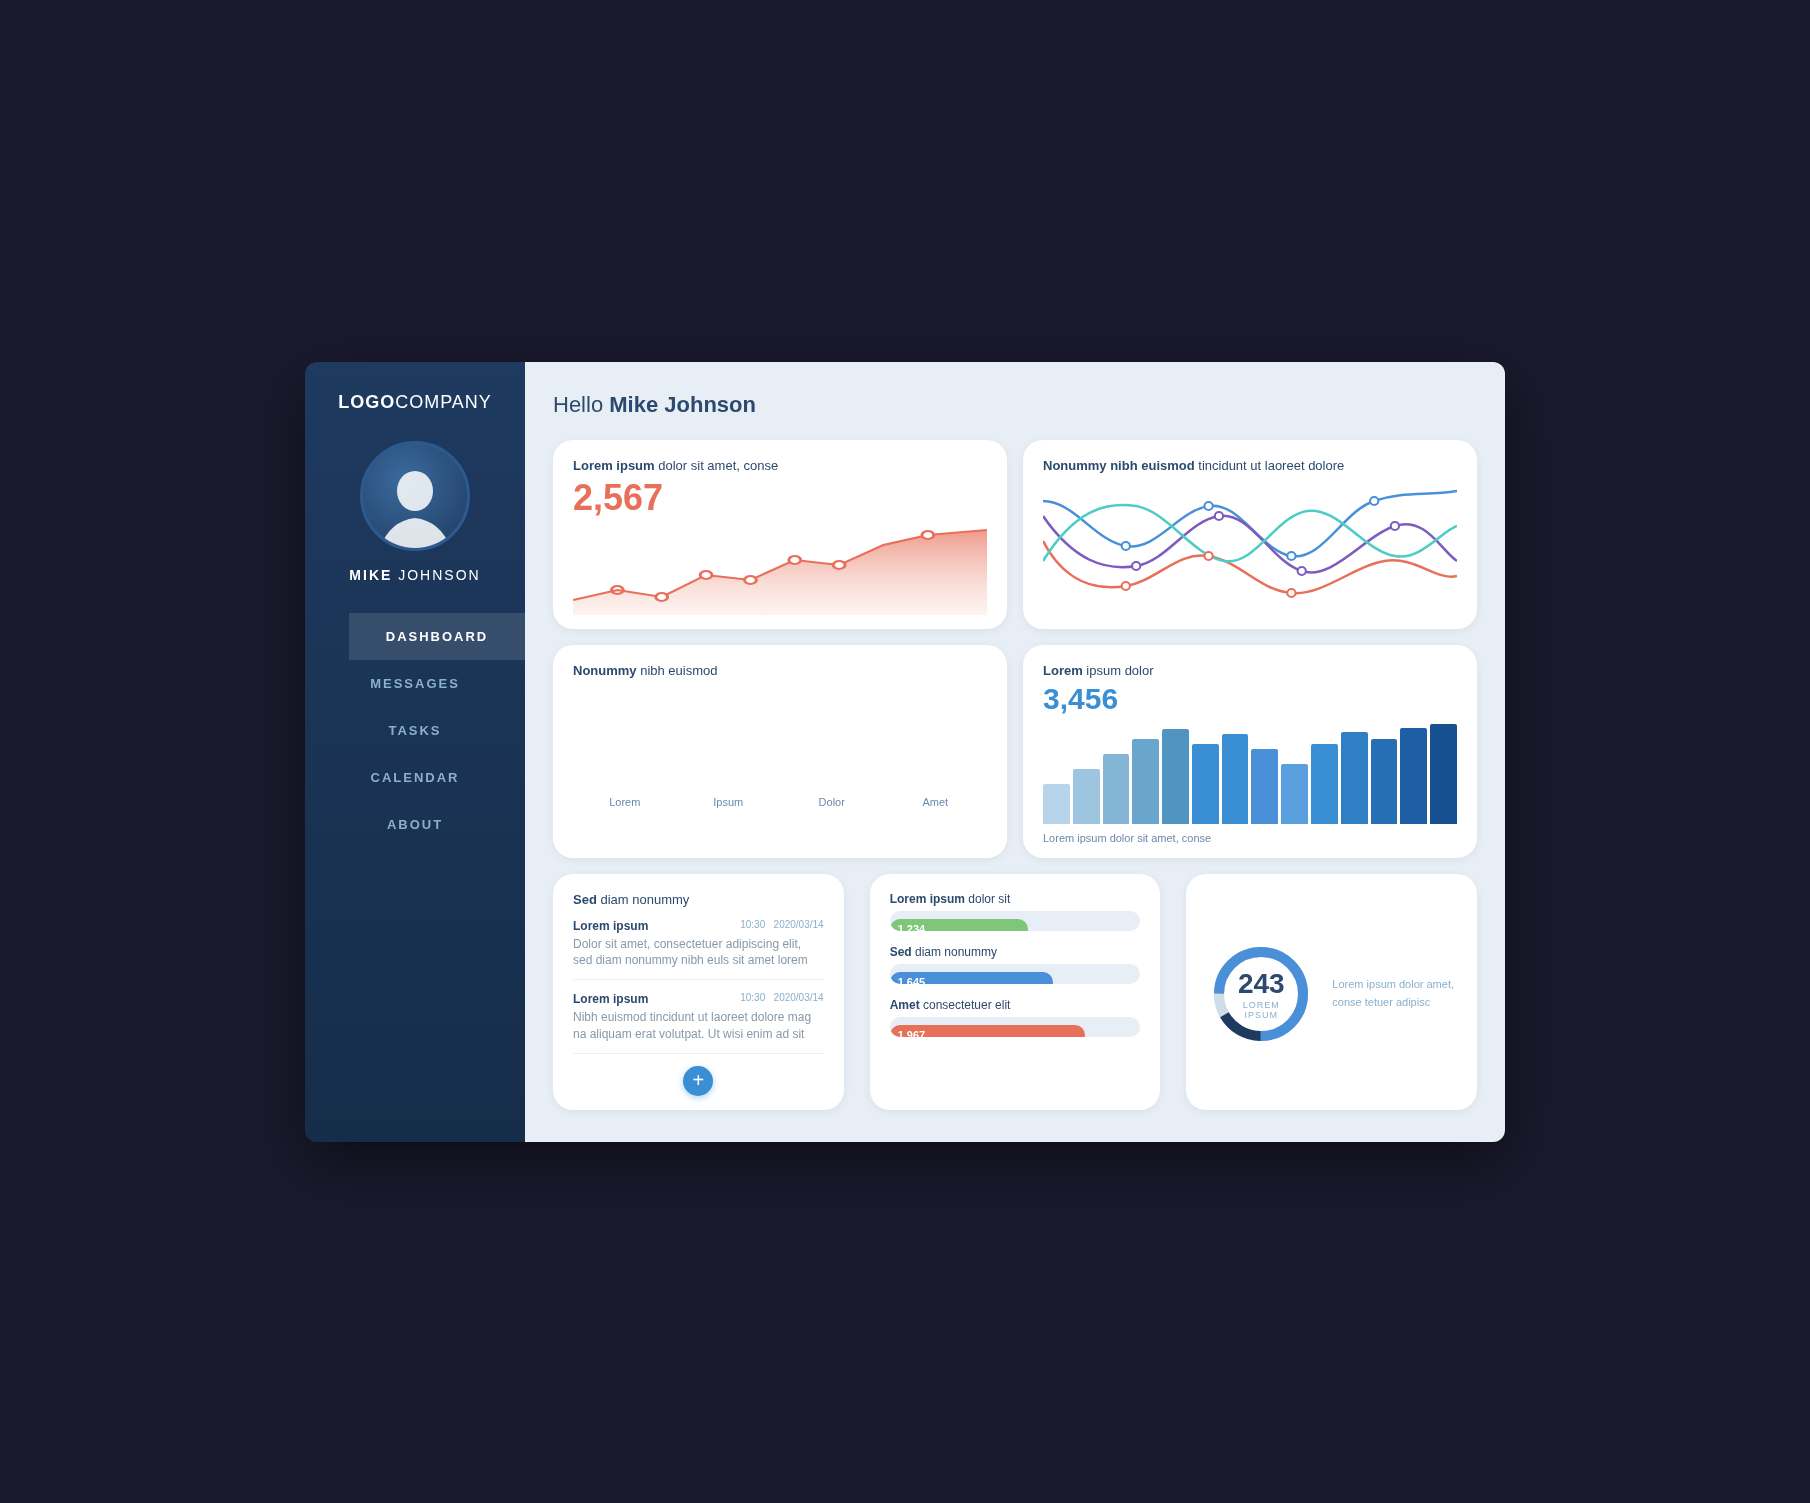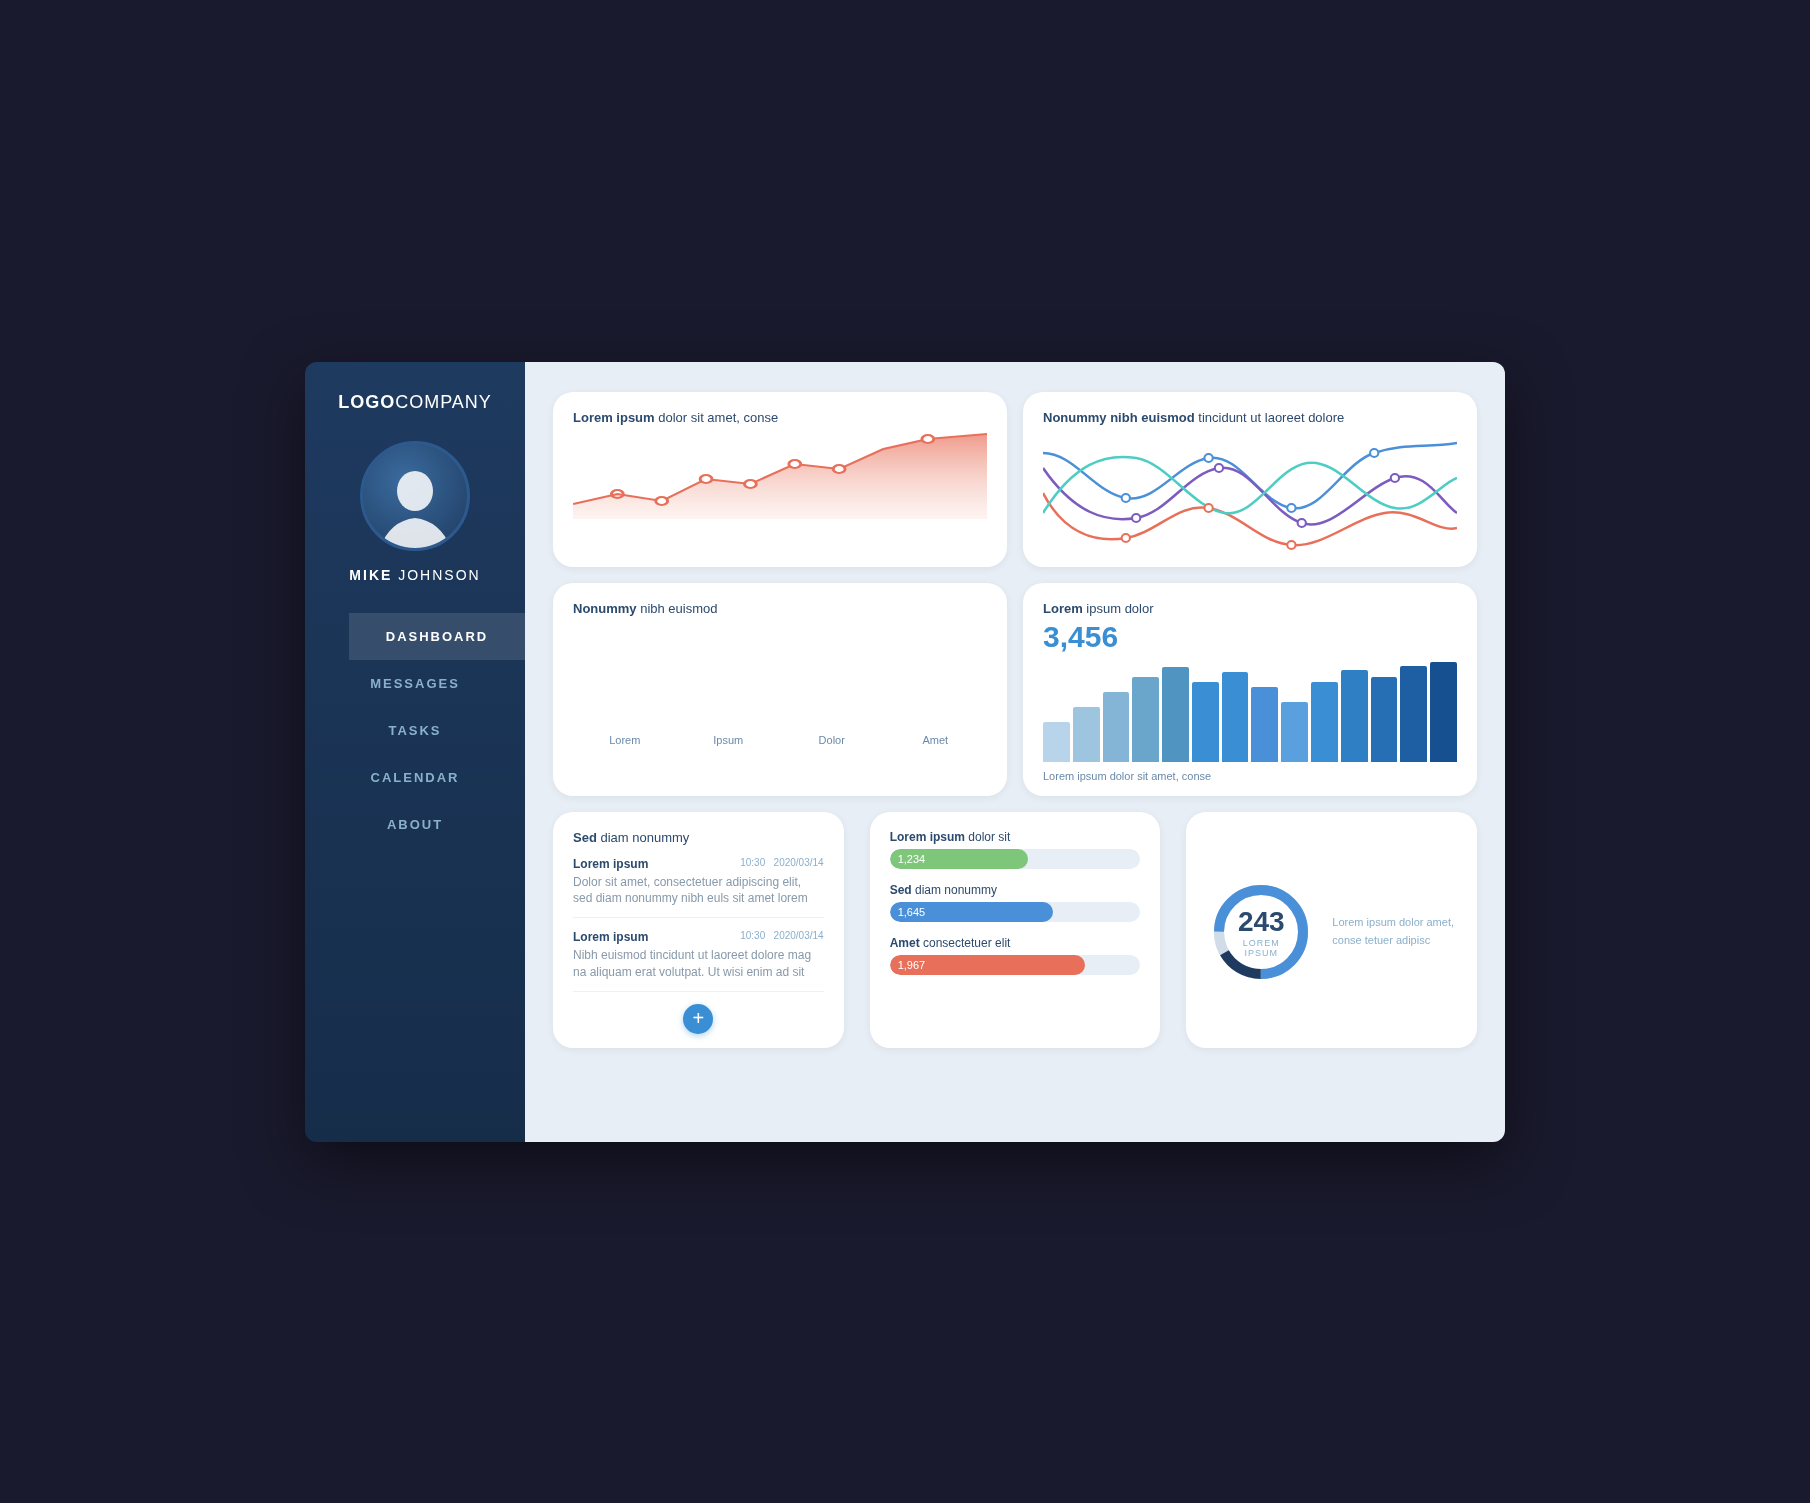--- a/index.html
+++ b/index.html
@@ -252,21 +252,22 @@
       overflow: hidden;
     }
     .prog-bar-fill {
       height: 100%;
       border-radius: 10px;
       display: flex;
       align-items: center;
       padding-left: 8px;
       font-size: 11px;
       color: #fff;
-      font-weight: 400;
+      font-weight: 700;
+      margin-top: 8px;
     }
 
     
     .donut-card {
       display: flex;
       align-items: center;
       gap: 16px;
     }
     .donut-wrap {
       position: relative;
@@ -325,27 +326,31 @@
     <nav class="nav-menu">
       <div class="nav-item active">DASHBOARD</div>
       <div class="nav-item">MESSAGES</div>
       <div class="nav-item">TASKS</div>
       <div class="nav-item">CALENDAR</div>
       <div class="nav-item">ABOUT</div>
     </nav>
   </aside>
 
   <main class="main-content">
+    <div class="greeting">
+      <span>Hello </span><span class="bold">Mike Johnson</span>
+    </div>
 
     <div class="grid-top">
 
       <div class="card">
         <div class="card-title">
           <span class="bold">Lorem ipsum</span><span class="light"> dolor sit amet, conse</span>
         </div>
+        <div class="big-number">2,567</div>
         <div class="area-chart-wrap">
           <svg width="100%" height="90" viewBox="0 0 280 90" preserveAspectRatio="none" xmlns="http://www.w3.org/2000/svg">
             <defs>
               <linearGradient id="areaGrad" x1="0" y1="0" x2="0" y2="1">
                 <stop offset="0%" stop-color="#e8705a" stop-opacity="0.7"></stop>
                 <stop offset="100%" stop-color="#f5c5b8" stop-opacity="0.2"></stop>
               </linearGradient>
             </defs>
             <path d="M0,75 L30,65 L60,72 L90,50 L120,55 L150,35 L180,40 L210,20 L240,10 L280,5 L280,90 L0,90 Z" fill="url(#areaGrad)"></path>
             <path d="M0,75 L30,65 L60,72 L90,50 L120,55 L150,35 L180,40 L210,20 L240,10 L280,5" fill="none" stroke="#e8705a" stroke-width="2"></path>

